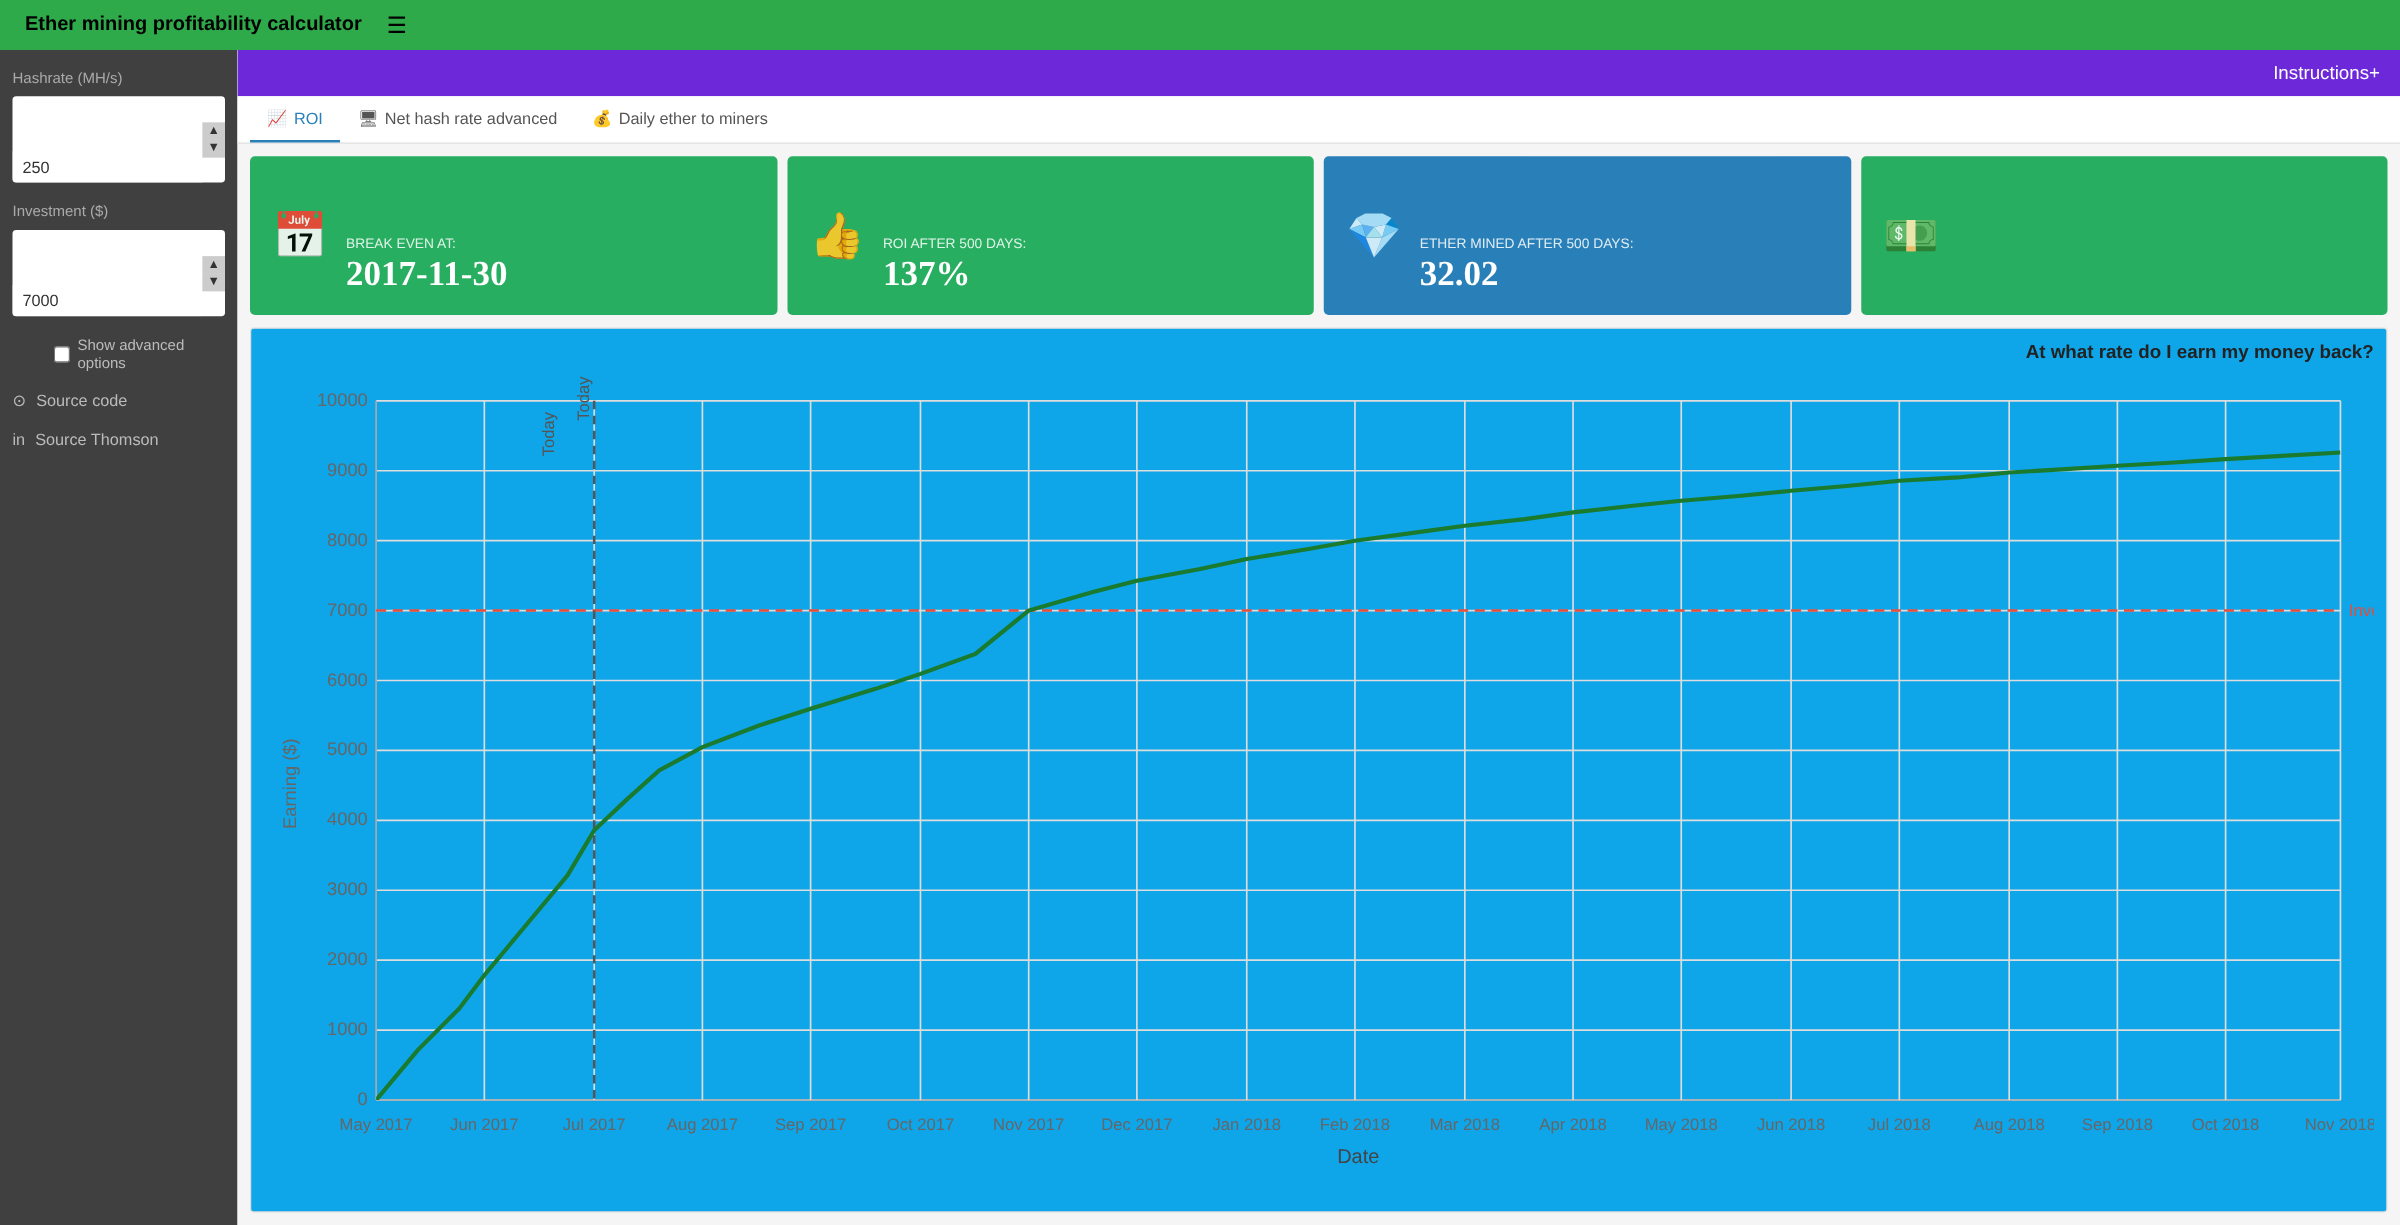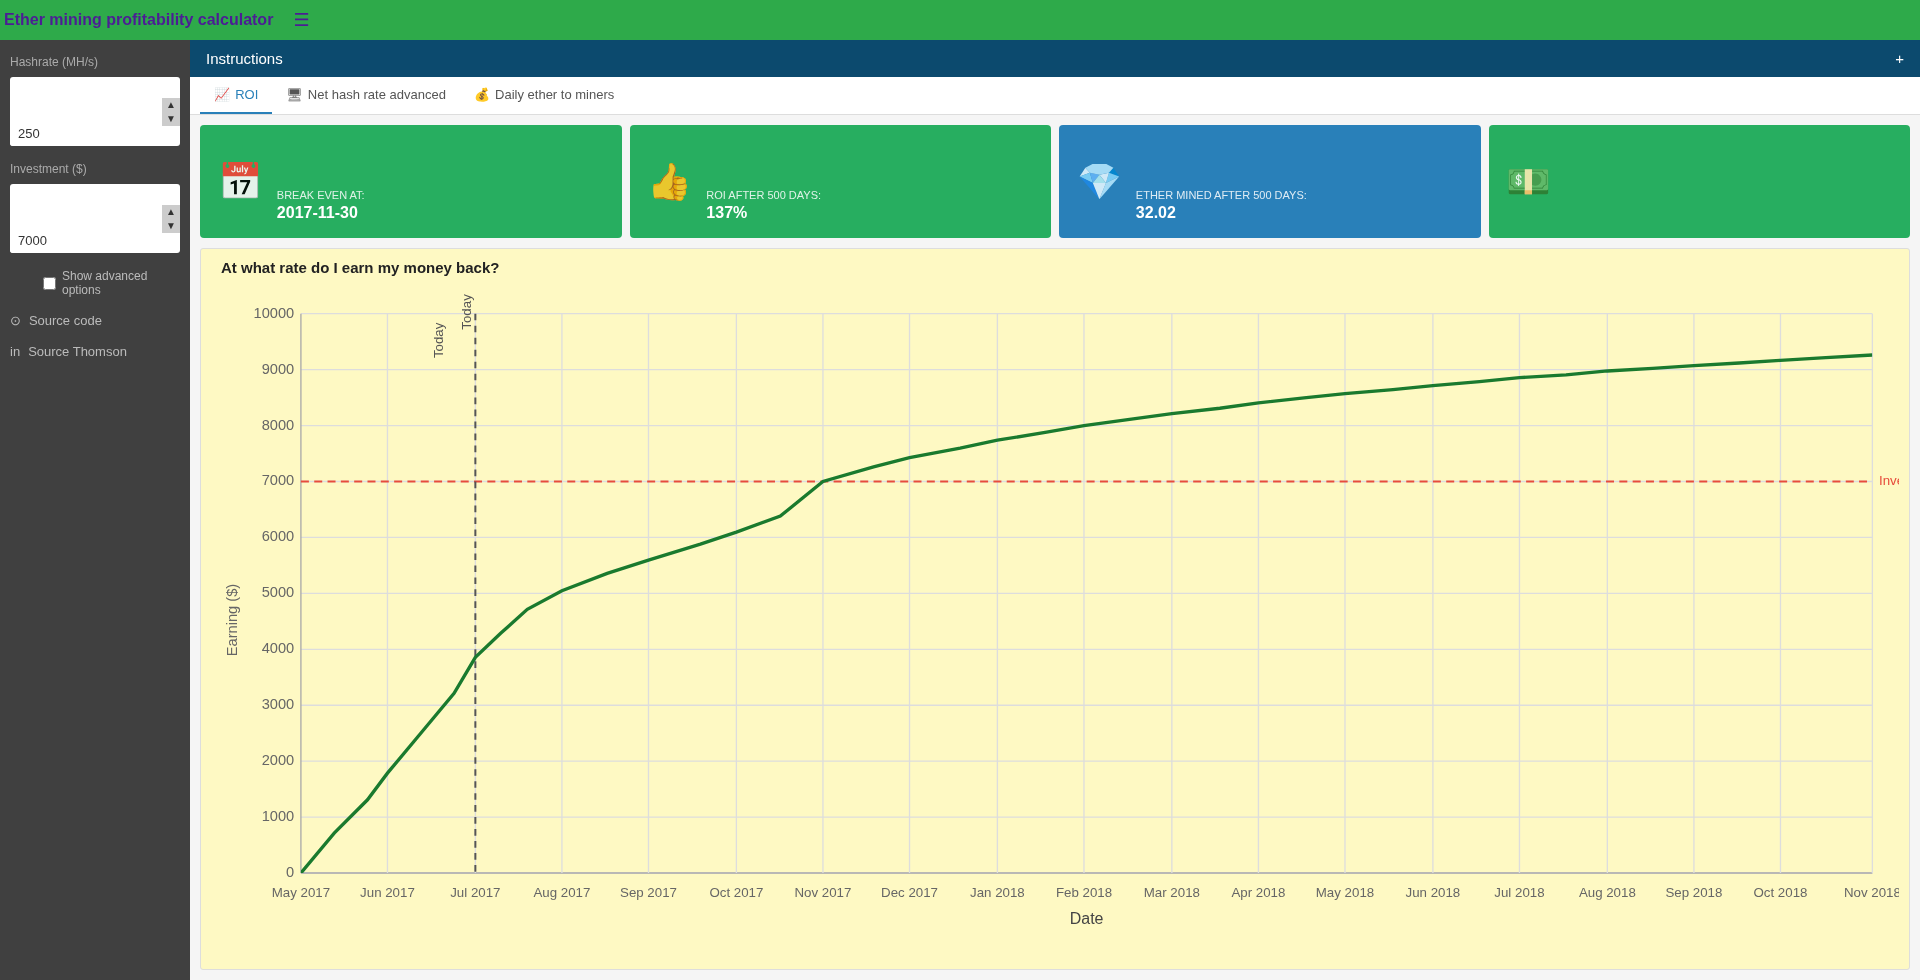--- a/index.html
+++ b/index.html
@@ -1,25 +1,25 @@
 <!DOCTYPE html>
 <html><head>
   <meta charset="utf-8">
   <style>
     * { box-sizing: border-box; margin: 0; padding: 0; }
     body { font-family: Arial, sans-serif; background: #f0f0f0; display: flex; flex-direction: column; height: 980px; overflow: hidden; }
 
     
     #topbar {
       background: #2eaa4a;
-      color: #4c1d95;
+      color: #000000;
       height: 40px;
       display: flex;
       align-items: center;
-      padding: 0 4px;
+      padding: 0 20px;
       gap: 20px;
       flex-shrink: 0;
     }
     #topbar-title { font-size: 16px; font-weight: bold; }
     #menu-icon { font-size: 18px; cursor: pointer; }
 
     
     #main-layout { display: flex; flex: 1; overflow: hidden; }
 
     
@@ -45,25 +45,25 @@
     }
     .sidebar-checkbox-row { display: flex; align-items: center; gap: 6px; font-size: 12px; color: #bbb; cursor: pointer; margin-left: 33px; }
     .sidebar-checkbox-row input { cursor: pointer; }
     .sidebar-link { display: flex; align-items: center; gap: 8px; font-size: 13px; color: #bbb; cursor: pointer; text-decoration: none; }
 
     
     #content { flex: 1; display: flex; flex-direction: column; overflow: hidden; background: #f5f5f5; }
 
     
     #instructions-bar {
-      background: #0c4a6e;
+      background: #6d28d9;
       color: white;
       padding: 10px 16px;
       display: flex;
-      justify-content: space-between;
+      justify-content: flex-end;
       align-items: center;
       font-size: 15px;
       flex-shrink: 0;
     }
 
     
     #tabs-bar {
       background: #fff;
       border-bottom: 1px solid #ddd;
       display: flex;
@@ -99,32 +99,32 @@
       gap: 14px;
       padding: 16px 18px;
       border-radius: 4px;
       color: white;
     }
     .stat-card.green { background: #27ae60; }
     .stat-card.blue { background: #2980b9; }
     .stat-card-icon { font-size: 36px; opacity: 0.9; }
     .stat-card-content { display: flex; flex-direction: column; margin-top: 48px; }
     .stat-card-label { font-size: 11px; text-transform: uppercase; opacity: 0.85; margin-bottom: 3px; }
-    .stat-card-value { font-size: 16px; font-weight: bold; }
+    .stat-card-value { font-size: 28px; font-weight: bold; font-family: Liberation Serif, serif; }
 
     
     #chart-area {
       flex: 1;
-      background: #fef9c3;
+      background: #0ea5e9;
       margin: 0 10px 10px 10px;
       border: 1px solid #ddd;
       border-radius: 3px;
       display: flex;
       flex-direction: column;
-      align-items: flex-start;
+      align-items: flex-end;
       padding: 10px 10px 10px 20px;
       overflow: hidden;
       position: relative;
     }
     #chart-title { font-size: 15px; font-weight: bold; color: #222; margin-bottom: 5px; }
     #chart-container { width: 100%; flex: 1; position: relative; }
     svg#chart-svg { width: 100%; height: 100%; }
   </style>
 </head>
 <body>

